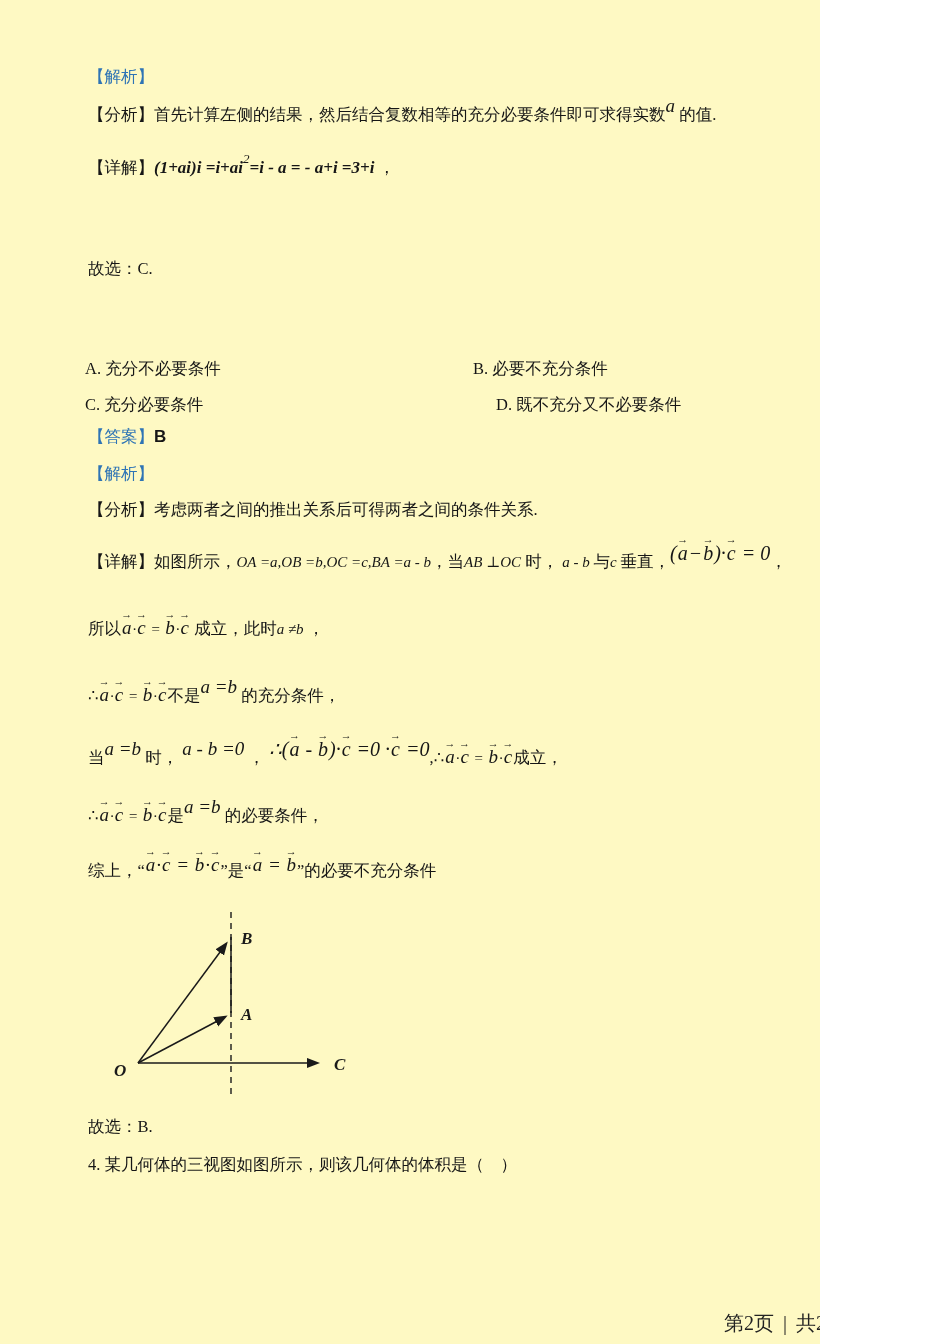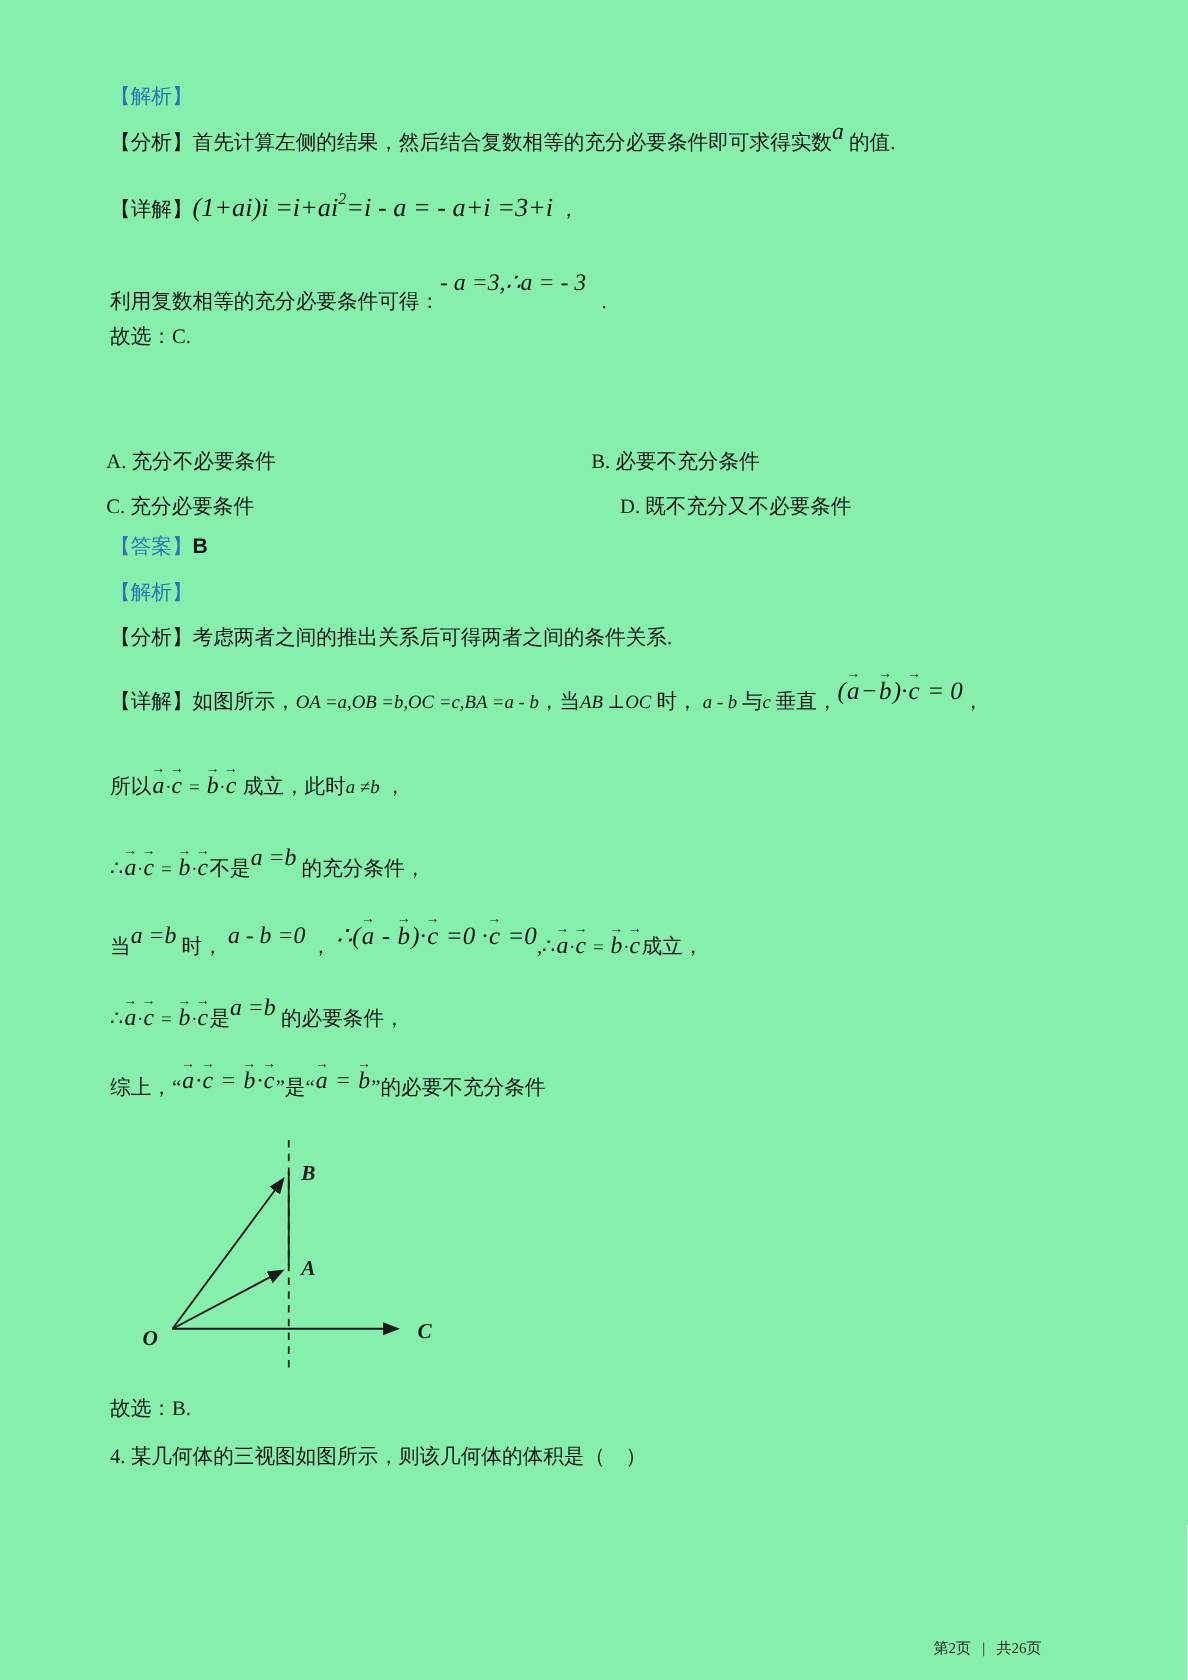--- a/index.html
+++ b/index.html
@@ -2,22 +2,22 @@
 <html><head>
 <meta charset="utf-8">
 <style>
   :root{
     --blue:#2E74B5;
     --ink:#161616;
   }
   html,body{margin:0;padding:0;background:#ffffff;}
   .page{
     position:relative;
-    width:950px;height:1344px;
-    background:#86efac;
+    width:820px;height:1344px;
+    background:#fef9c3;
     color:var(--ink);
     font-family:"Liberation Serif","DejaVu Serif",serif;
     overflow:hidden;
   }
   .line{
     position:absolute;
     left:88px;
     font-size:16.5px;
     line-height:26px;
     white-space:pre-wrap;
@@ -30,21 +30,21 @@
     font-weight:600;font-size:17px;
   }
   .run-m,.run-mr,.run-mu,.run-mA,.run-fm,.run-fsup,.run-fmr{
     font-family:"Liberation Serif","DejaVu Serif",serif;
     font-style:italic;
   }
   .run-m{font-size:15px;}
   .run-mr{font-size:19px;vertical-align:8px;}
   .run-mu{font-size:19px;vertical-align:5px;}
   .run-mA{font-size:20px;vertical-align:7px;}
-  .run-fm{font-size:21px;}
+  .run-fm{font-size:17px;font-weight:bold;}
   .run-fsup{font-size:13px;vertical-align:10px;}
   .run-fmr{font-size:19px;vertical-align:14px;}
   .run-vec,.run-vecu,.run-vecA{
     position:relative;display:inline-block;
     font-family:"Liberation Serif","DejaVu Serif",serif;
     font-style:italic;font-size:19px;line-height:1;
     margin:0 1px;
   }
   .run-vecu{vertical-align:5px;}
   .run-vecA{vertical-align:7px;font-size:20px;}
@@ -56,32 +56,31 @@
     color:var(--ink);
   }
   .diagram{position:absolute;left:80px;top:898px;}
   .diagram text{
     font-family:"Liberation Serif","DejaVu Serif",serif;
     font-style:italic;font-weight:bold;font-size:17px;fill:#1a1a1a;
   }
   .footer{
     position:absolute;left:660px;top:1310px;width:260px;
     display:flex;justify-content:center;align-items:center;gap:9px;
-    font-size:12px;color:#222222;
+    font-size:20px;color:#222222;
   }
 </style>
 </head>
 <body>
 
 <div class="page">
 
   <div class="line" style="top:64px"><span class="run run-blue">【解析】</span></div>
   <div class="line" style="top:93px"><span class="run run-cn">【分析】首先计算左侧的结果，然后结合复数相等的充分必要条件即可求得实数</span><span class="run run-mr">a</span><span class="run run-cn"> 的值.</span></div>
   <div class="line" style="top:146px"><span class="run run-cn">【详解】</span><span class="run run-fm">(1+ai)i =i+ai</span><span class="run run-fsup">2</span><span class="run run-fm">=i - a = - a+i =3+i</span><span class="run run-cn"> ，</span></div>
-  <div class="line" style="top:214px"><span class="run run-cn">利用复数相等的充分必要条件可得：</span><span class="run run-fmr">- a =3,∴a = - 3</span><span class="run run-cn">   .</span></div>
   <div class="line" style="top:256px"><span class="run run-cn">故选：C.</span></div>
 
 
   <div class="line" style="top:356px;left:85px"><span class="run run-cn">A.</span><span class="run run-cn"> </span><span class="run run-cn">充分不必要条件</span></div>
   <div class="line" style="top:356px;left:473px"><span class="run run-cn">B.</span><span class="run run-cn"> </span><span class="run run-cn">必要不充分条件</span></div>
   <div class="line" style="top:392px;left:85px"><span class="run run-cn">C.</span><span class="run run-cn"> </span><span class="run run-cn">充分必要条件</span></div>
   <div class="line" style="top:392px;left:496px"><span class="run run-cn">D.</span><span class="run run-cn"> </span><span class="run run-cn">既不充分又不必要条件</span></div>
 
   <div class="line" style="top:424px"><span class="run run-blue">【答案】</span><span class="run run-ans">B</span></div>
   <div class="line" style="top:461px"><span class="run run-blue">【解析】</span></div>

